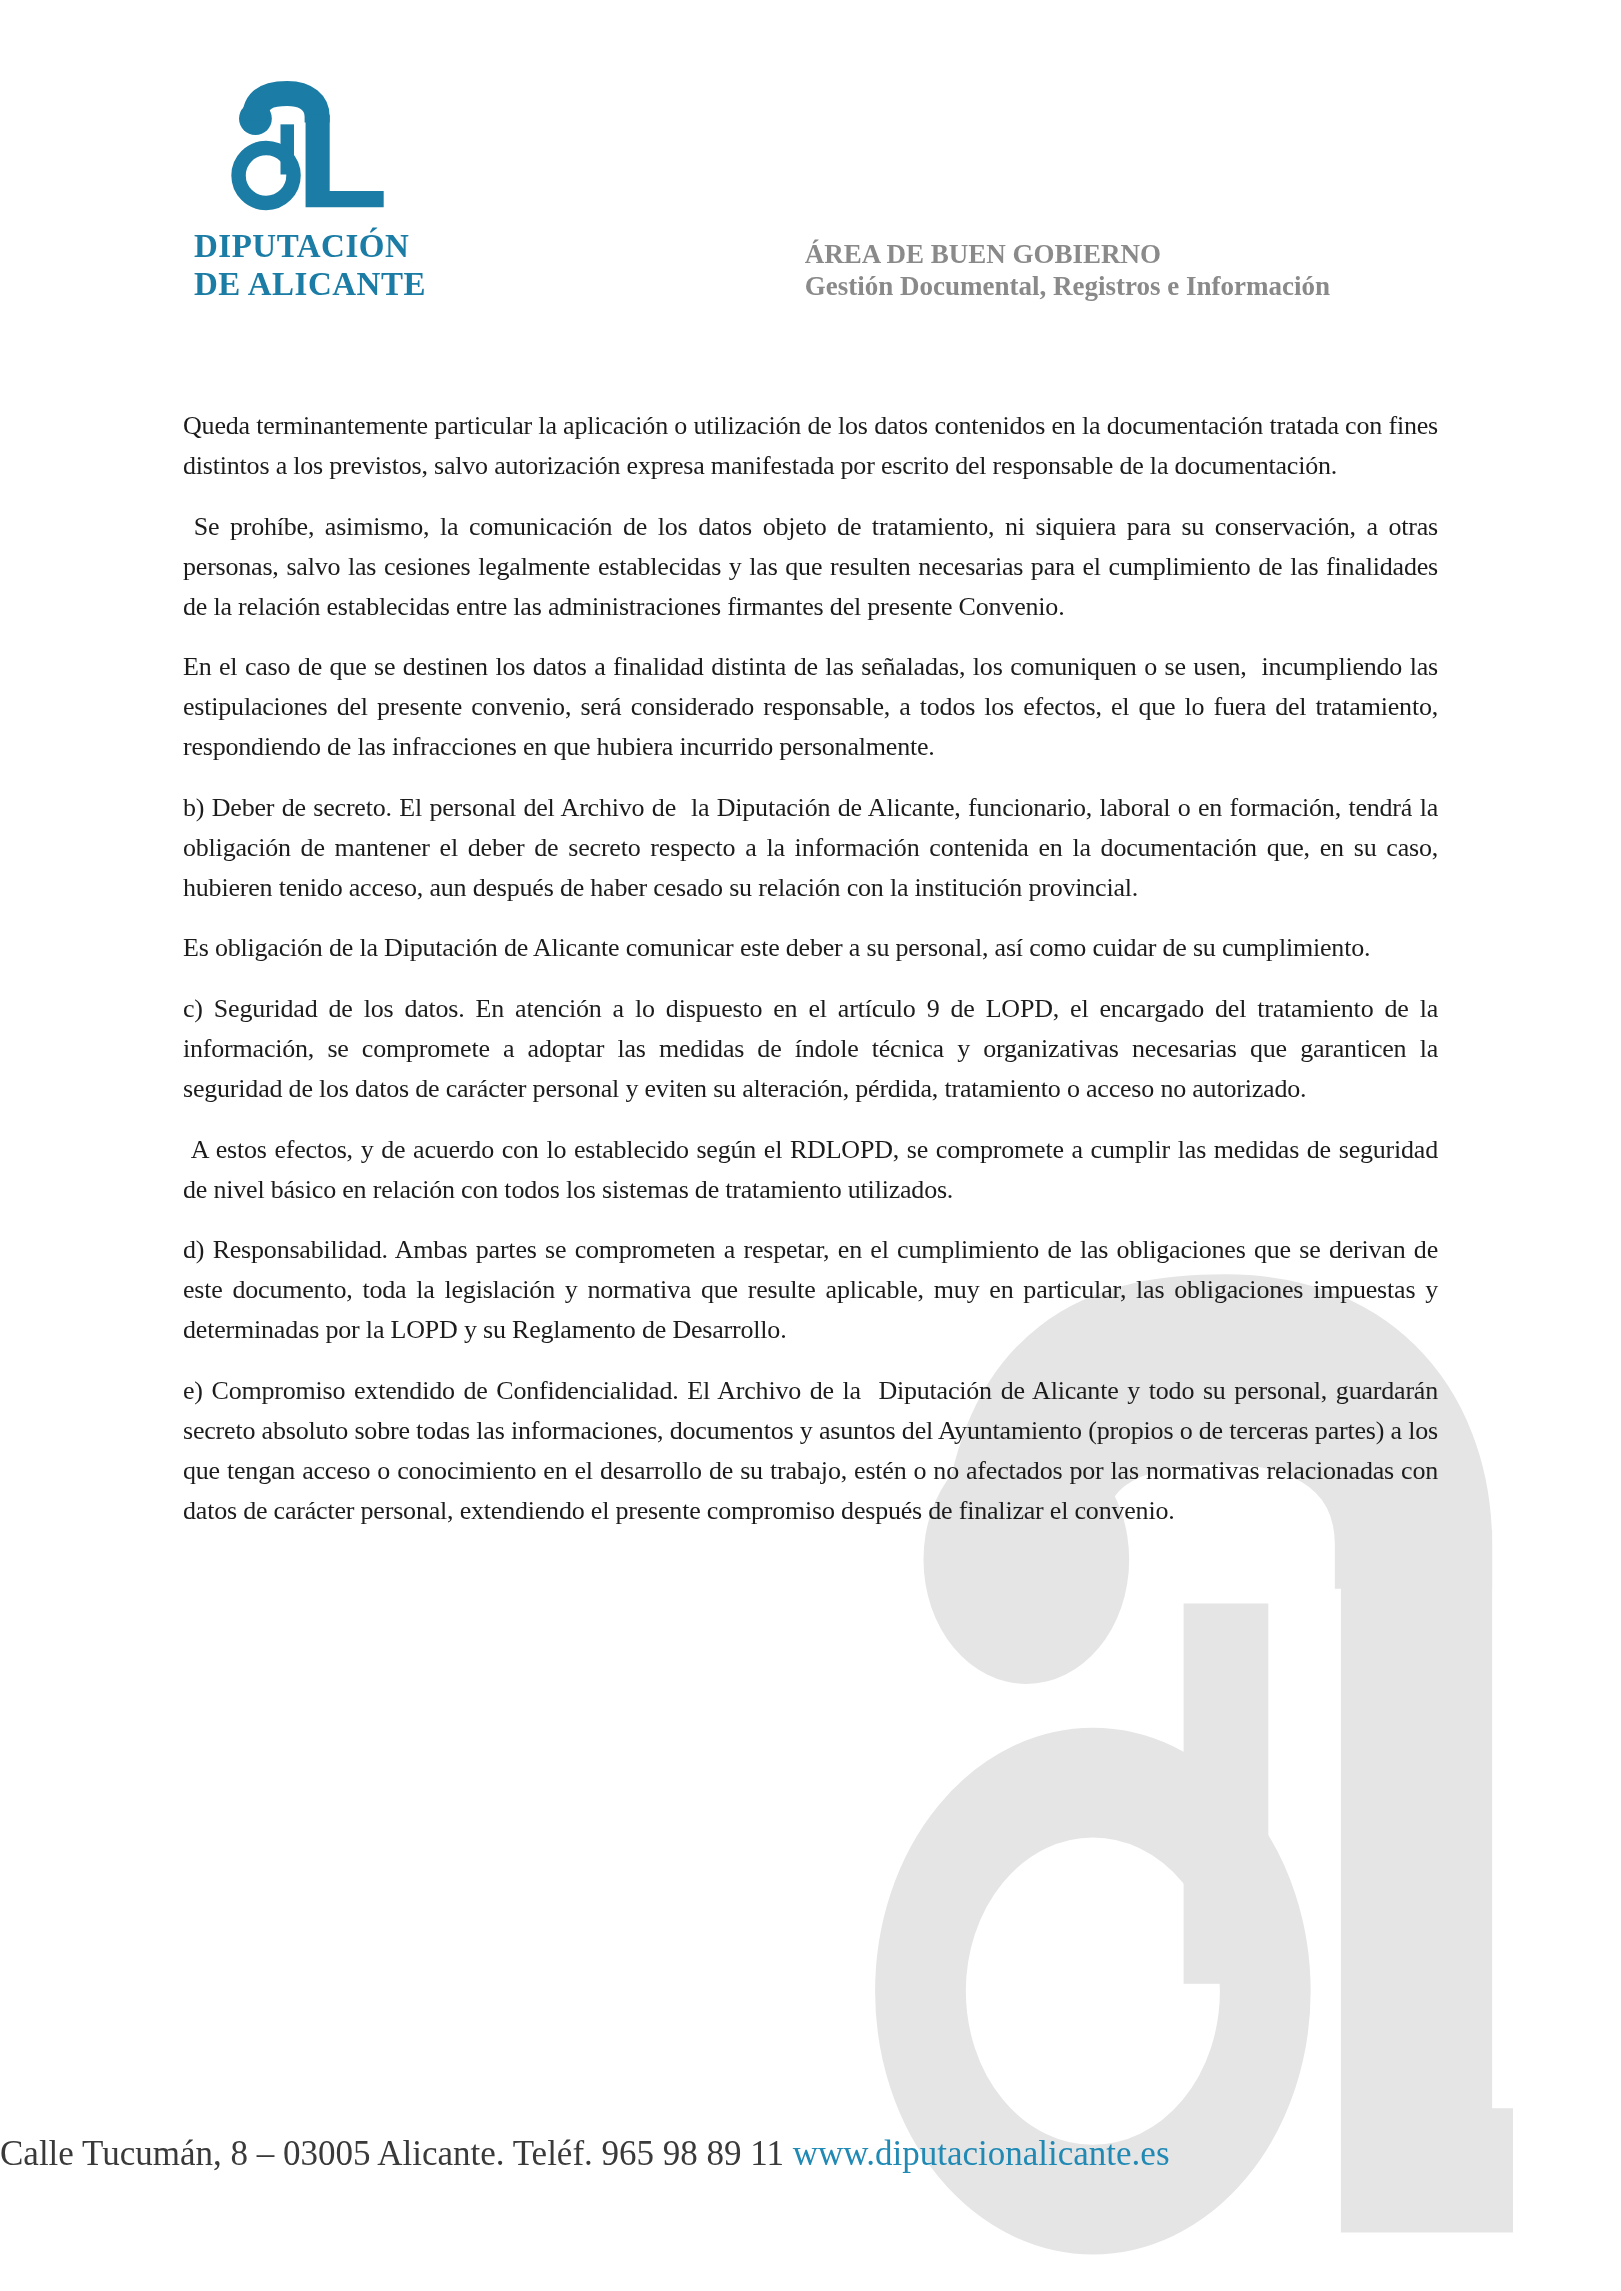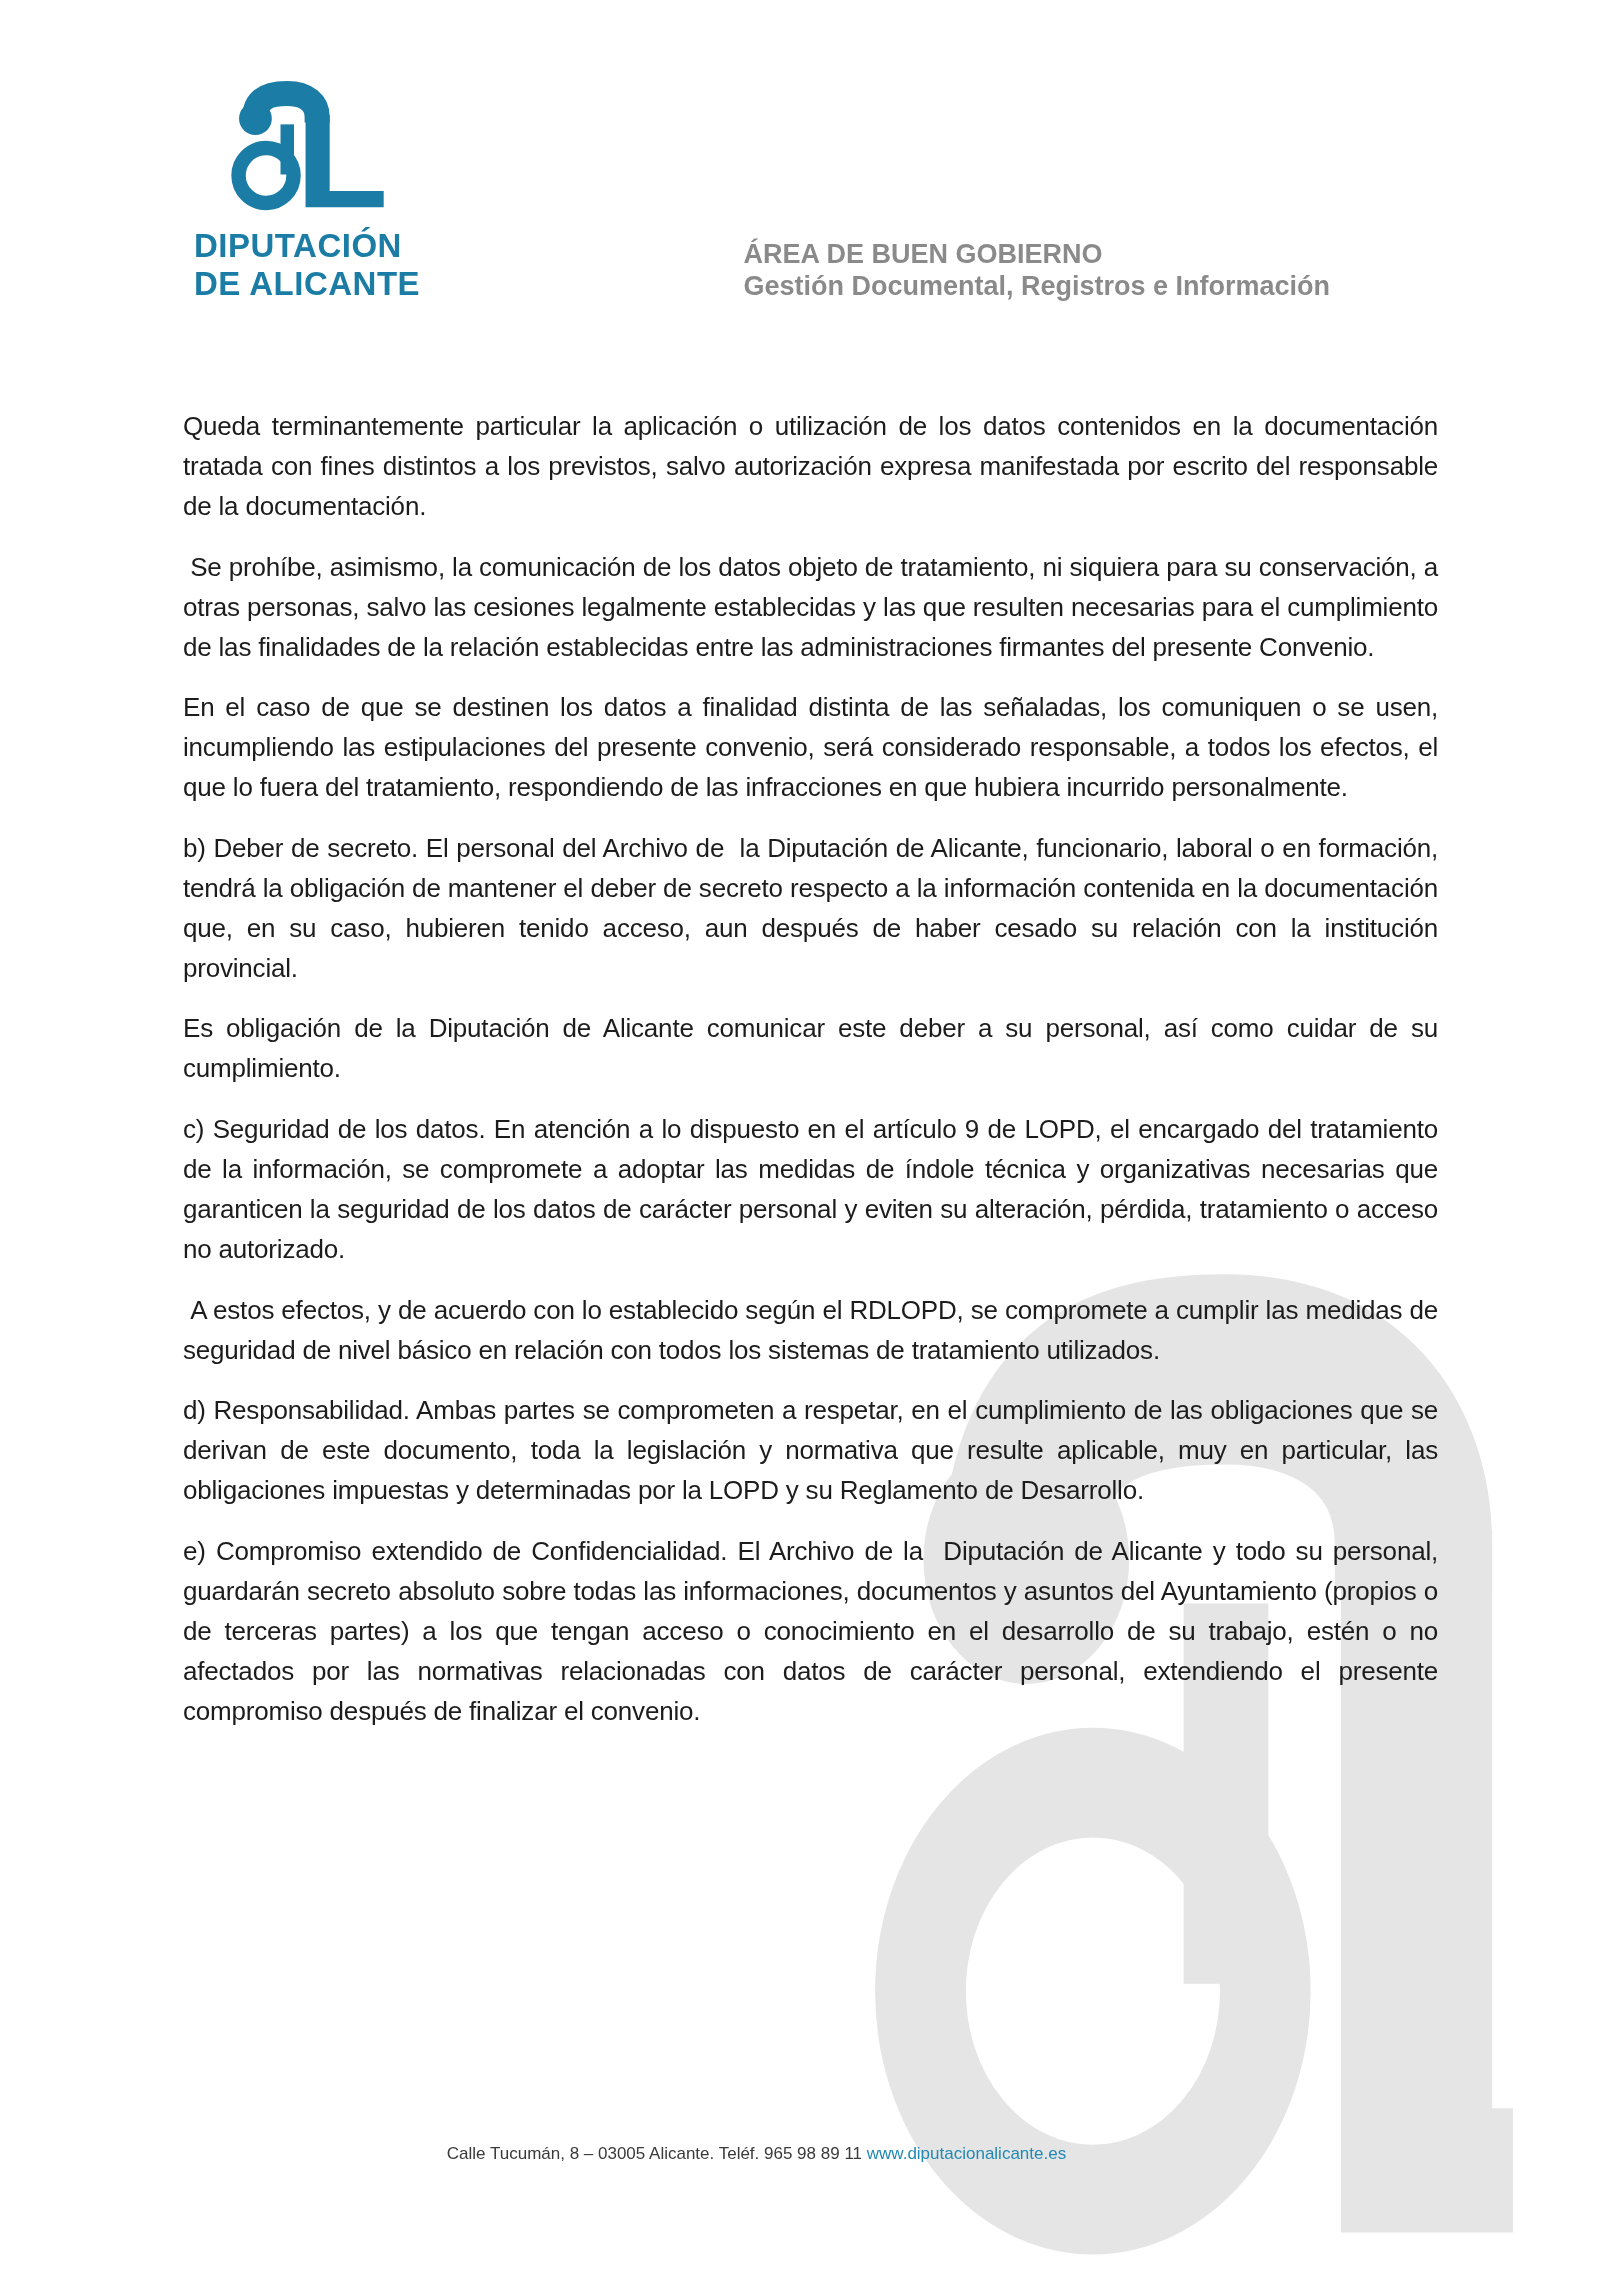--- a/index.html
+++ b/index.html
@@ -1,21 +1,21 @@
 <!DOCTYPE html>
 <html lang="es"><head>
 <meta charset="utf-8">
 <style>
   html,body { margin:0; padding:0; background:#ffffff; }
   .page {
     position:relative;
     width:1513px; height:2292px;
     background:#ffffff;
     overflow:hidden;
-    font-family:Liberation Sans, sans-serif;
+    font-family:Liberation Serif, serif;
   }
   
   .watermark {
     position:absolute;
     left:863px; top:1267px;
     width:980px; height:1024px;
     color:#e5e5e5;
     z-index:0;
   }
   
@@ -40,23 +40,22 @@
     font-size:26px; line-height:40px; letter-spacing:-0.2px;
   }
   .content p {
     margin:0 0 20.6px 0;
     text-align:justify;
     white-space:pre-wrap;
   }
   
   .footer {
     position:absolute; left:0; right:0; top:2137px; z-index:1;
-    text-align:center;
     color:#3a3a3a;
-    font-size:17px; line-height:34px;
+    font-size:35px; line-height:34px;
   }
   .footer a { color:#2089b4; text-decoration:none; }
   .hidden-defs { position:absolute; width:0; height:0; overflow:hidden; }
 </style>
 </head>
 <body>
 
 <svg class="hidden-defs" aria-hidden="true">
   <defs>
     <g id="logo-glyph-def">

